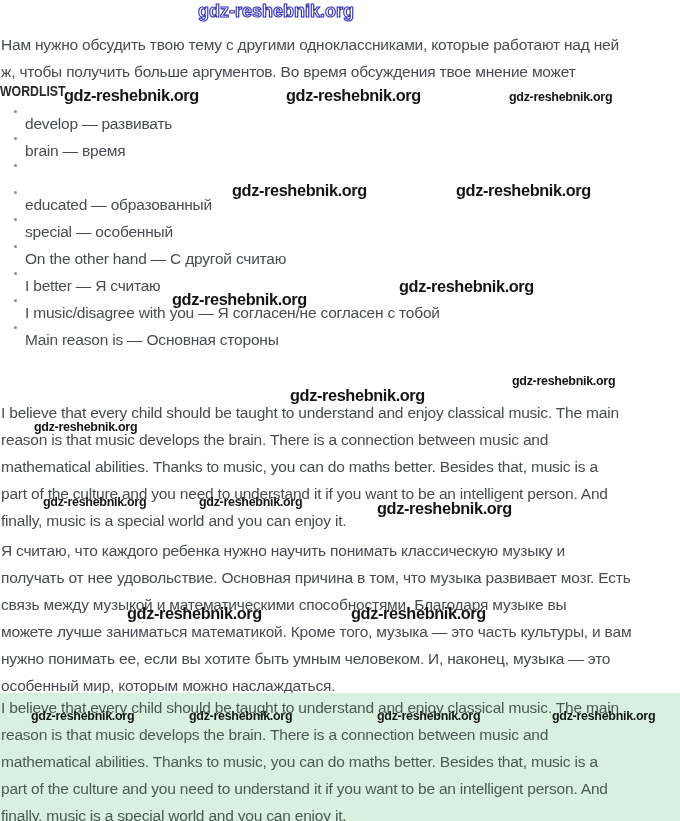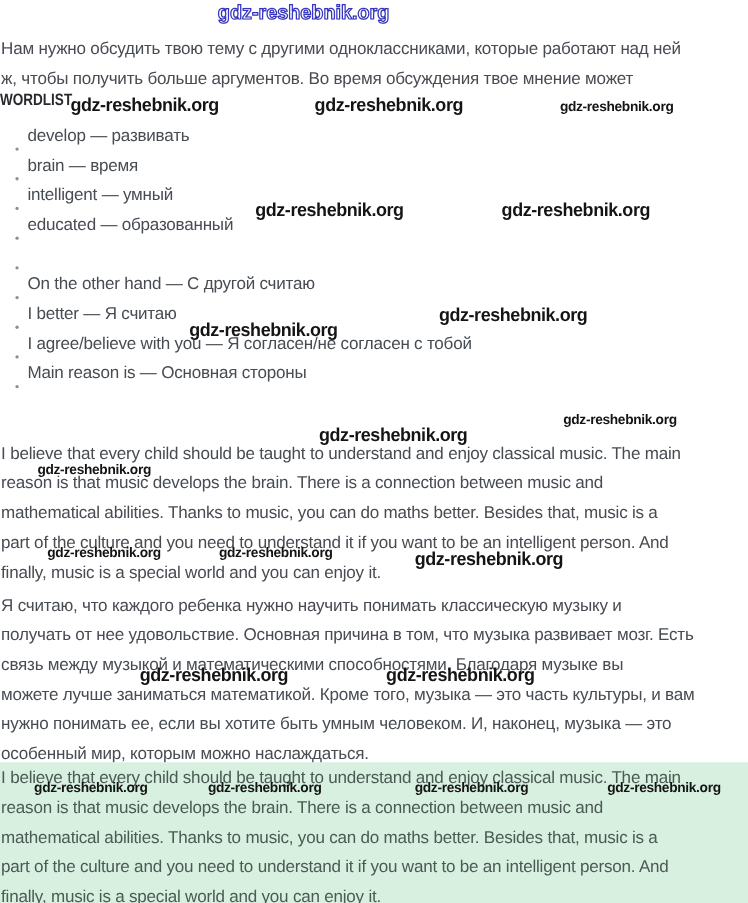--- a/index.html
+++ b/index.html
@@ -13,21 +13,21 @@
     font-family:"Liberation Sans","DejaVu Sans",sans-serif;
     font-size:15.5px;line-height:27px;letter-spacing:-0.2px;color:var(--text);
   }
   .lines{white-space:pre;display:block;}
   .intro{position:absolute;left:1px;top:31px;}
   .wordlist-title{
     position:absolute;left:0;top:77px;font-size:15px;font-weight:bold;color:var(--heading);
     transform:scaleX(0.82);transform-origin:left center;letter-spacing:0;
   }
   .wordlist{position:absolute;left:0;top:110px;list-style:none;}
-  .wordlist li{display:flex;align-items:flex-end;height:27px;}
+  .wordlist li{display:flex;align-items:flex-start;height:27px;}
   .bullet{flex:0 0 auto;width:3px;height:3px;border-radius:50%;background:var(--bullet);margin:0 8px 0 14px;}
   .essay-en{position:absolute;left:1px;top:399px;}
   .essay-ru{position:absolute;left:1px;top:537px;}
   .highlight{position:absolute;left:0;top:693px;width:680px;height:128px;background:var(--highlight_bg);}
   .highlight .lines{padding:1px 0 0 1px;color:var(--highlight_text);}
   .wm{position:absolute;color:var(--watermark_ink);white-space:nowrap;line-height:normal;}
   .wm-lg{font-size:17px;font-weight:600;letter-spacing:-0.4px;transform:scaleX(0.96);transform-origin:left top;}
   .wm-sm{font-size:12.5px;font-weight:600;letter-spacing:-0.3px;}
   .wm-outline{
     left:50%;top:1px;transform:translateX(-50%);
@@ -52,40 +52,40 @@
     <li>
         <span class="bullet"></span>
         <span>develop — развивать</span>
       </li>
     <li>
         <span class="bullet"></span>
         <span>brain — время</span>
       </li>
     <li>
         <span class="bullet"></span>
-        <span>intelligent — умный</span>
       </li>
     <li>
         <span class="bullet"></span>
         <span>educated — образованный</span>
       </li>
     <li>
         <span class="bullet"></span>
+        <span>special — особенный</span>
       </li>
     <li>
         <span class="bullet"></span>
         <span>On the other hand — С другой считаю</span>
       </li>
     <li>
         <span class="bullet"></span>
         <span>I better — Я считаю</span>
       </li>
     <li>
         <span class="bullet"></span>
-        <span>I agree/believe with you — Я согласен/не согласен с тобой</span>
+        <span>I music/disagree with you — Я согласен/не согласен с тобой</span>
       </li>
     <li>
         <span class="bullet"></span>
         <span>Main reason is — Основная стороны</span>
       </li>
   </ul>
 
   <div class="essay-en lines">I believe that every child should be taught to understand and enjoy classical music. The main
 reason is that music develops the brain. There is a connection between music and
 mathematical abilities. Thanks to music, you can do maths better. Besides that, music is a

